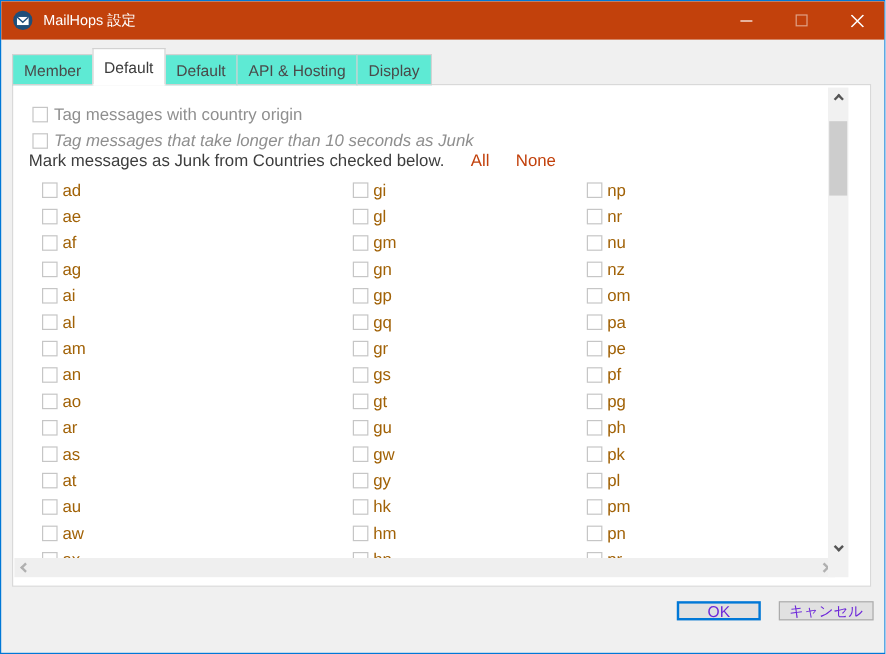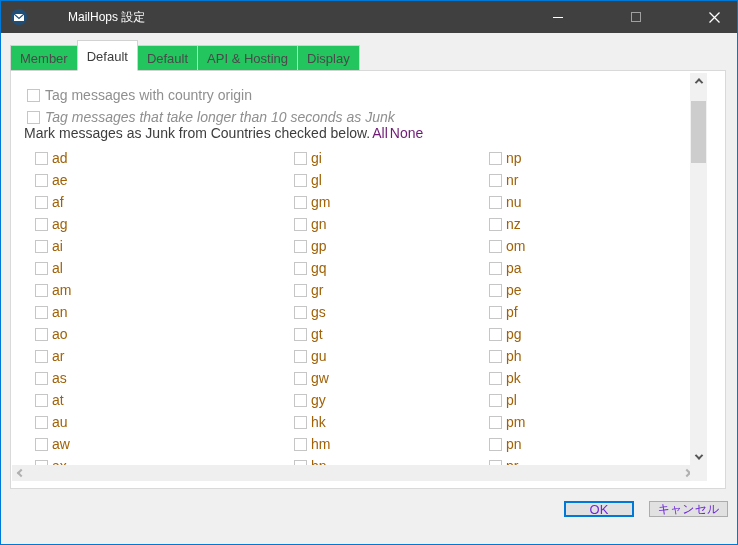--- a/index.html
+++ b/index.html
@@ -4,42 +4,42 @@
 <style>
   * { margin:0; padding:0; box-sizing:border-box; }
   html,body { background:#ffffff; font-family:"Liberation Sans", sans-serif; }
   .window {
     position:relative; width:738px; height:545px;
     background:#f0f0f0; border:1px solid #0078d7; overflow:hidden;
   }
   
   .titlebar {
     position:absolute; left:0; top:0; width:100%; height:32px;
-    background:#404040; display:flex; align-items:center;gap:32px;
+    background:#c2410c; display:flex; align-items:center;
   }
   .app-icon {
     width:16px; height:16px; border-radius:50%; background:#1f4e79;
     margin-left:10px; display:flex; align-items:center; justify-content:center;
     flex:0 0 auto;
   }
   .title-text { color:#ffffff; font-size:12px; margin-left:9px; flex:1 1 auto; }
   .winbtn {
     width:46px; height:32px; display:flex; align-items:center; justify-content:center;
     flex:0 0 auto;
   }
   .glyph-min { width:10px; height:1px; background:#ffffff; display:block; }
   .glyph-max { width:10px; height:10px; border:1px solid #ffffff; opacity:.5; display:block; }
   
   .tabbar {
     position:absolute; left:9px; top:38px; height:32px; z-index:3;
     display:flex; align-items:flex-end;
   }
   .tab {
     height:26px; padding:5px 9px 4px; font-size:13px; color:#4a4a4a;
-    border:1px solid #d2d2d2; background:#22c55e; margin-left:-1px;
+    border:1px solid #d2d2d2; background:#5eead4; margin-left:-1px;
     display:flex; align-items:center; white-space:nowrap; cursor:default;
   }
   .tab:first-child { margin-left:0; }
   .tab.active {
     height:31px; background:#ffffff; border-bottom:1px solid #ffffff;
     position:relative; z-index:4; color:#3c3c3c;
   }
   
   .panel {
     position:absolute; left:9px; top:69px; width:716px; height:419px;
@@ -51,21 +51,21 @@
   }
   .opt-row {
     position:absolute; left:16px; height:22px; display:flex; align-items:center;
   }
   .opt-label { font-size:14px; color:#8f8f8f; margin-left:5px; white-space:nowrap; }
   .mark-row {
     position:absolute; left:13px; top:51px; height:22px;
     display:flex; align-items:center; white-space:nowrap;
   }
   .mark-text { font-size:14px; color:#3d3d3d; }
-  .mini-link { font-size:14px; color:#701a75; margin-left:2px; cursor:pointer; }
+  .mini-link { font-size:14px; color:#c2410c; margin-left:22px; cursor:pointer; }
   .country-col { position:absolute; top:76px; }
   .col1 { left:24px; } .col2 { left:283px; } .col3 { left:478px; }
   .citem { height:22px; display:flex; align-items:center; }
   .clabel { font-size:14px; color:#a16207; margin-left:4px; }
   
   .vscroll {
     position:absolute; right:18px; top:2px; width:17px; height:392px;
     background:#f1f1f1;
   }
   .vthumb { position:absolute; left:1px; top:28px; width:15px; height:62px; background:#cdcdcd; }

